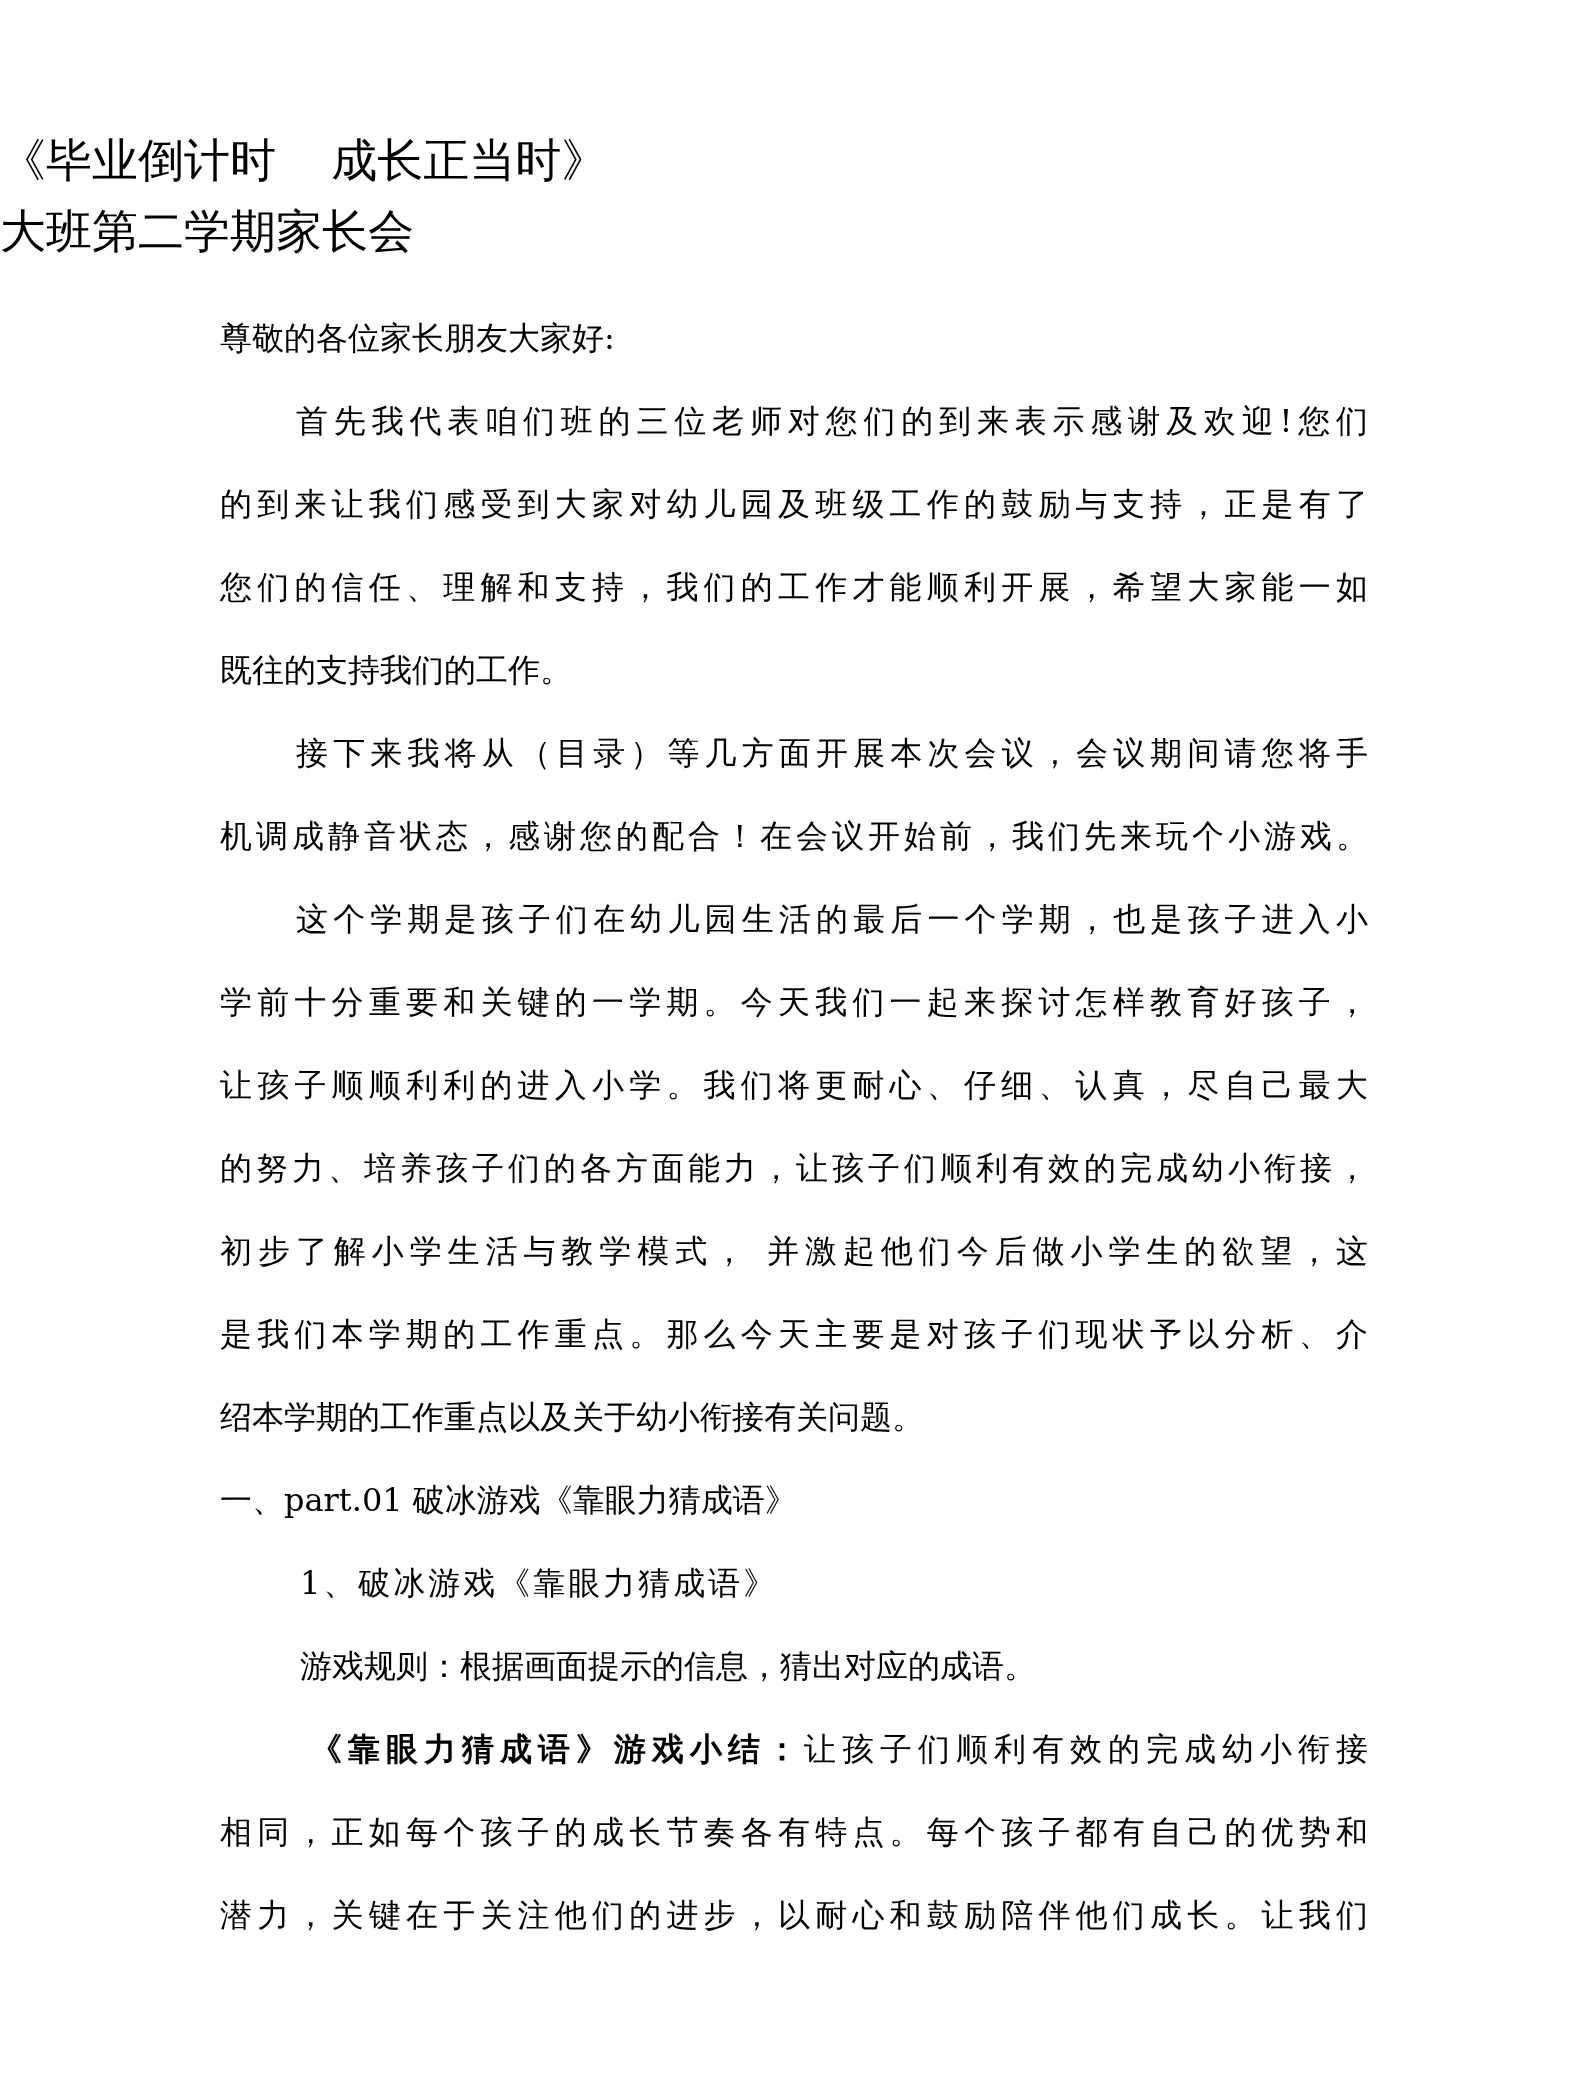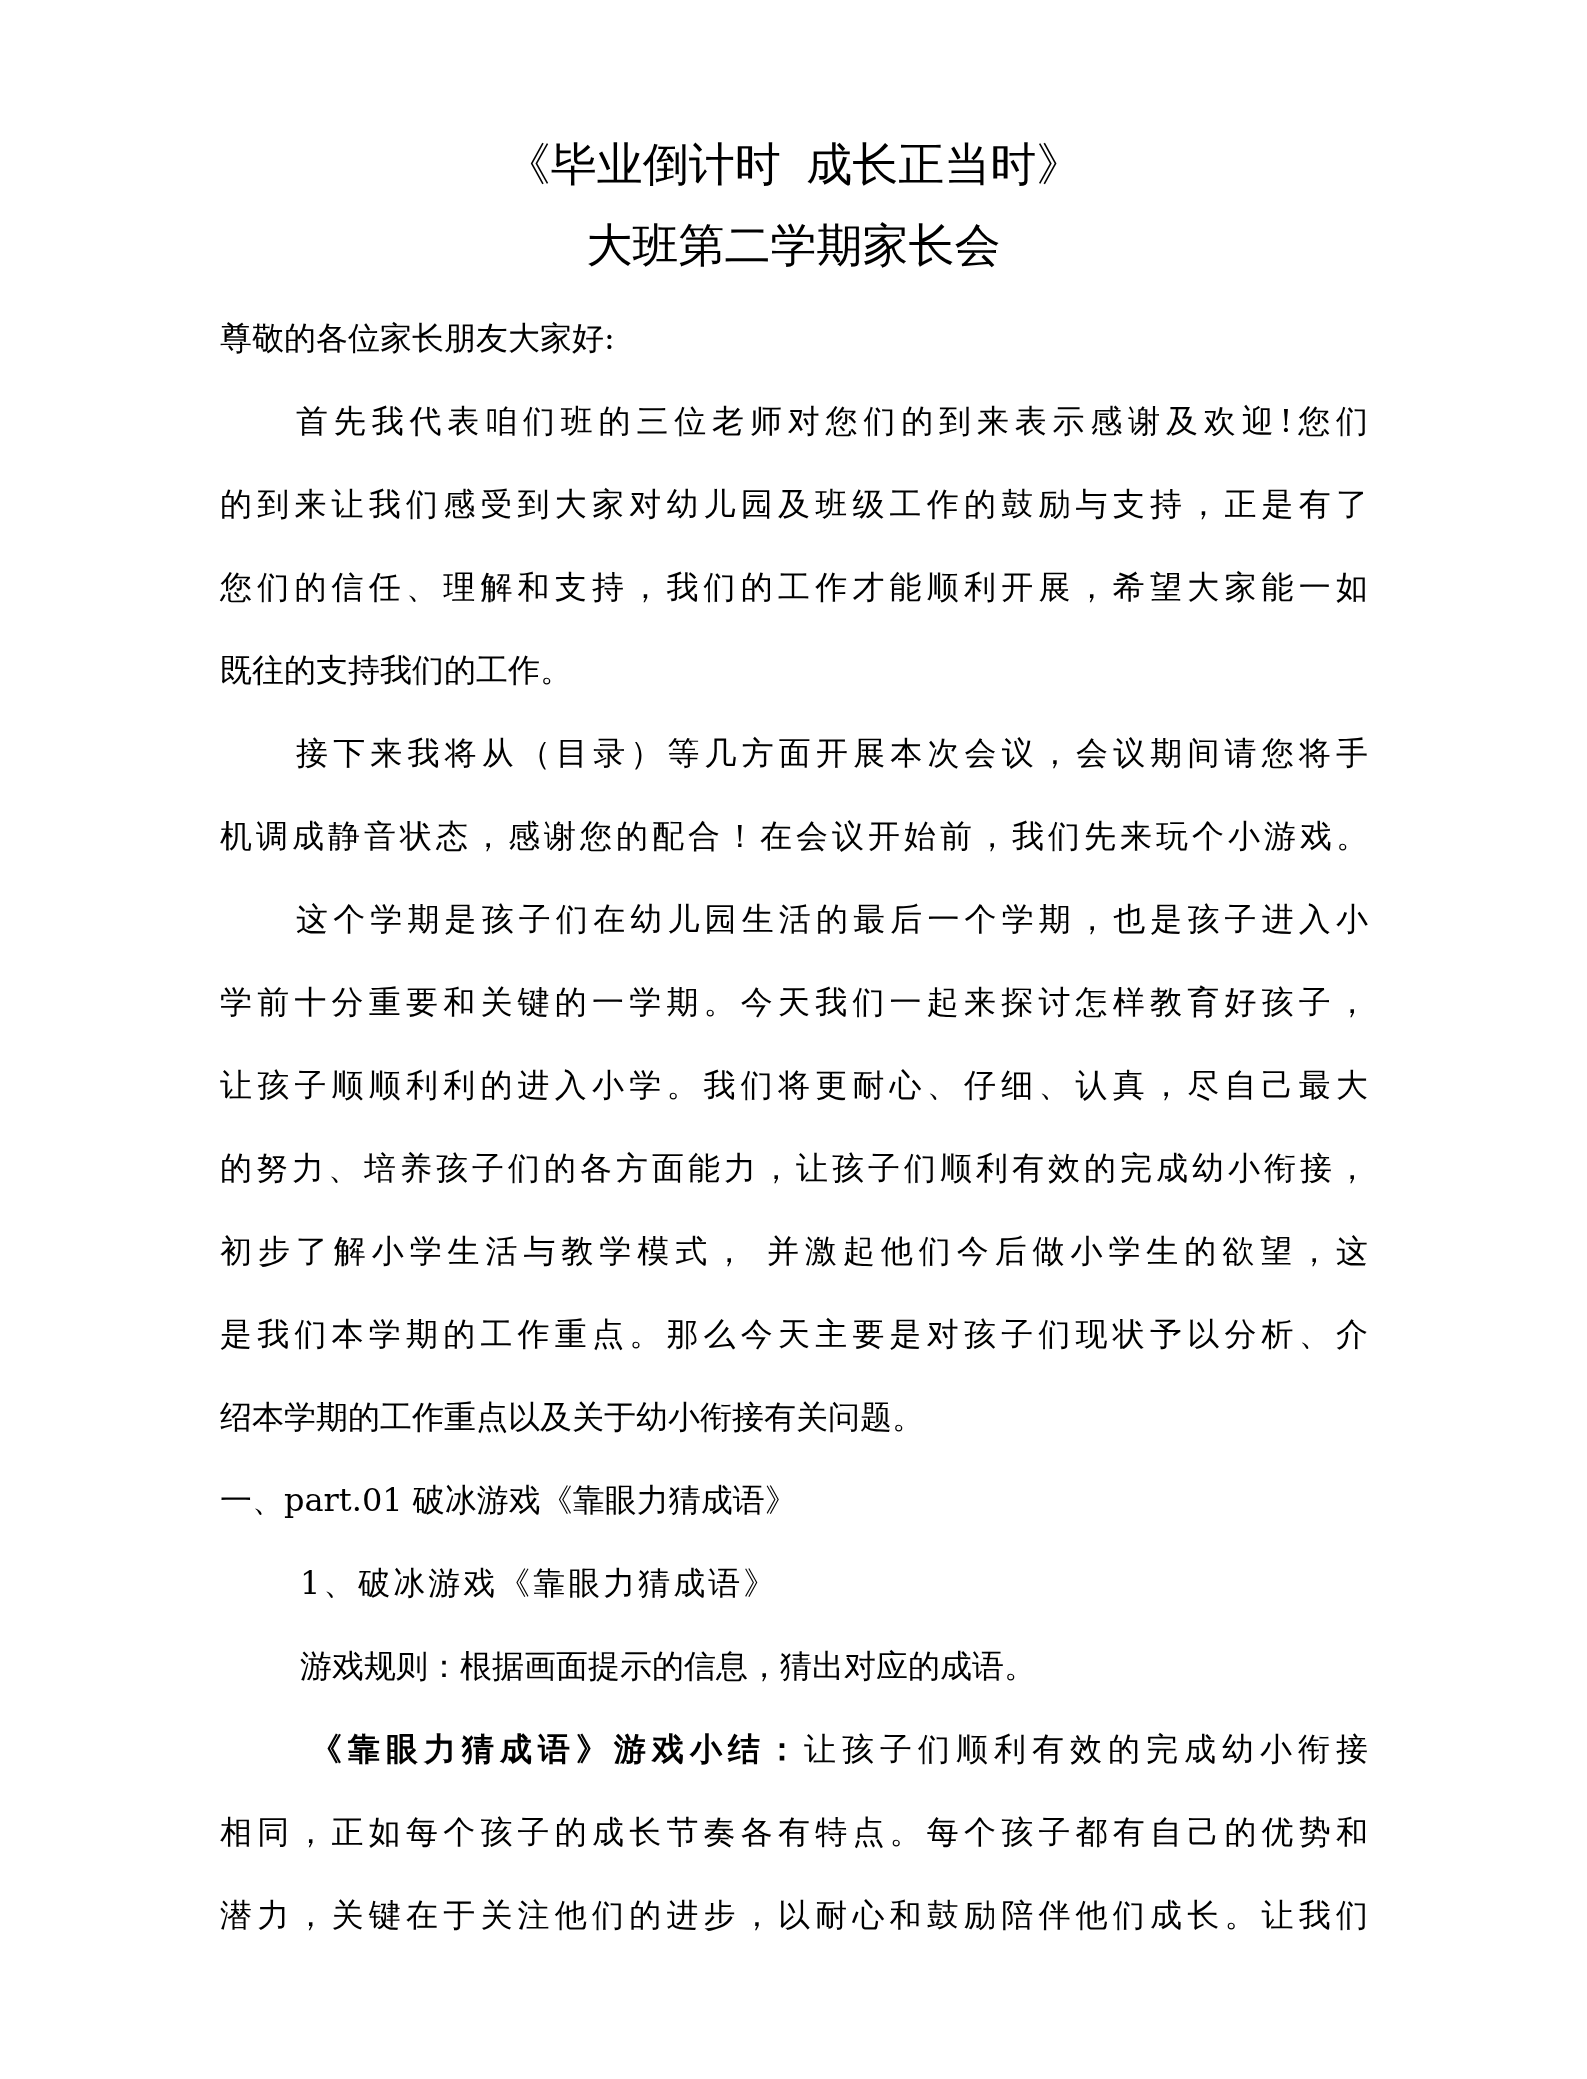--- a/index.html
+++ b/index.html
@@ -20,28 +20,27 @@
       left: 0;
       top: 0;
       width: 1587px;
       height: 2079px;
       background: #ffffff;
     }
     .title {
       position: absolute;
       left: 0;
       width: 1587px;
-      text-align: center;
       font-size: 46px;
       line-height: 83px;
       white-space: pre;
-      font-family: Liberation Sans, sans-serif;
+      font-family: Liberation Mono, monospace;
     }
     .title.t1 { top: 123px; }
-    .title.t2 { top: 204px; }
+    .title.t2 { top: 194px; }
     .body-block {
       position: absolute;
       left: 220px;
       top: 297px;
       width: 1148px;
       font-size: 32px;
       line-height: 83px;
     }
     .line {
       display: block;

